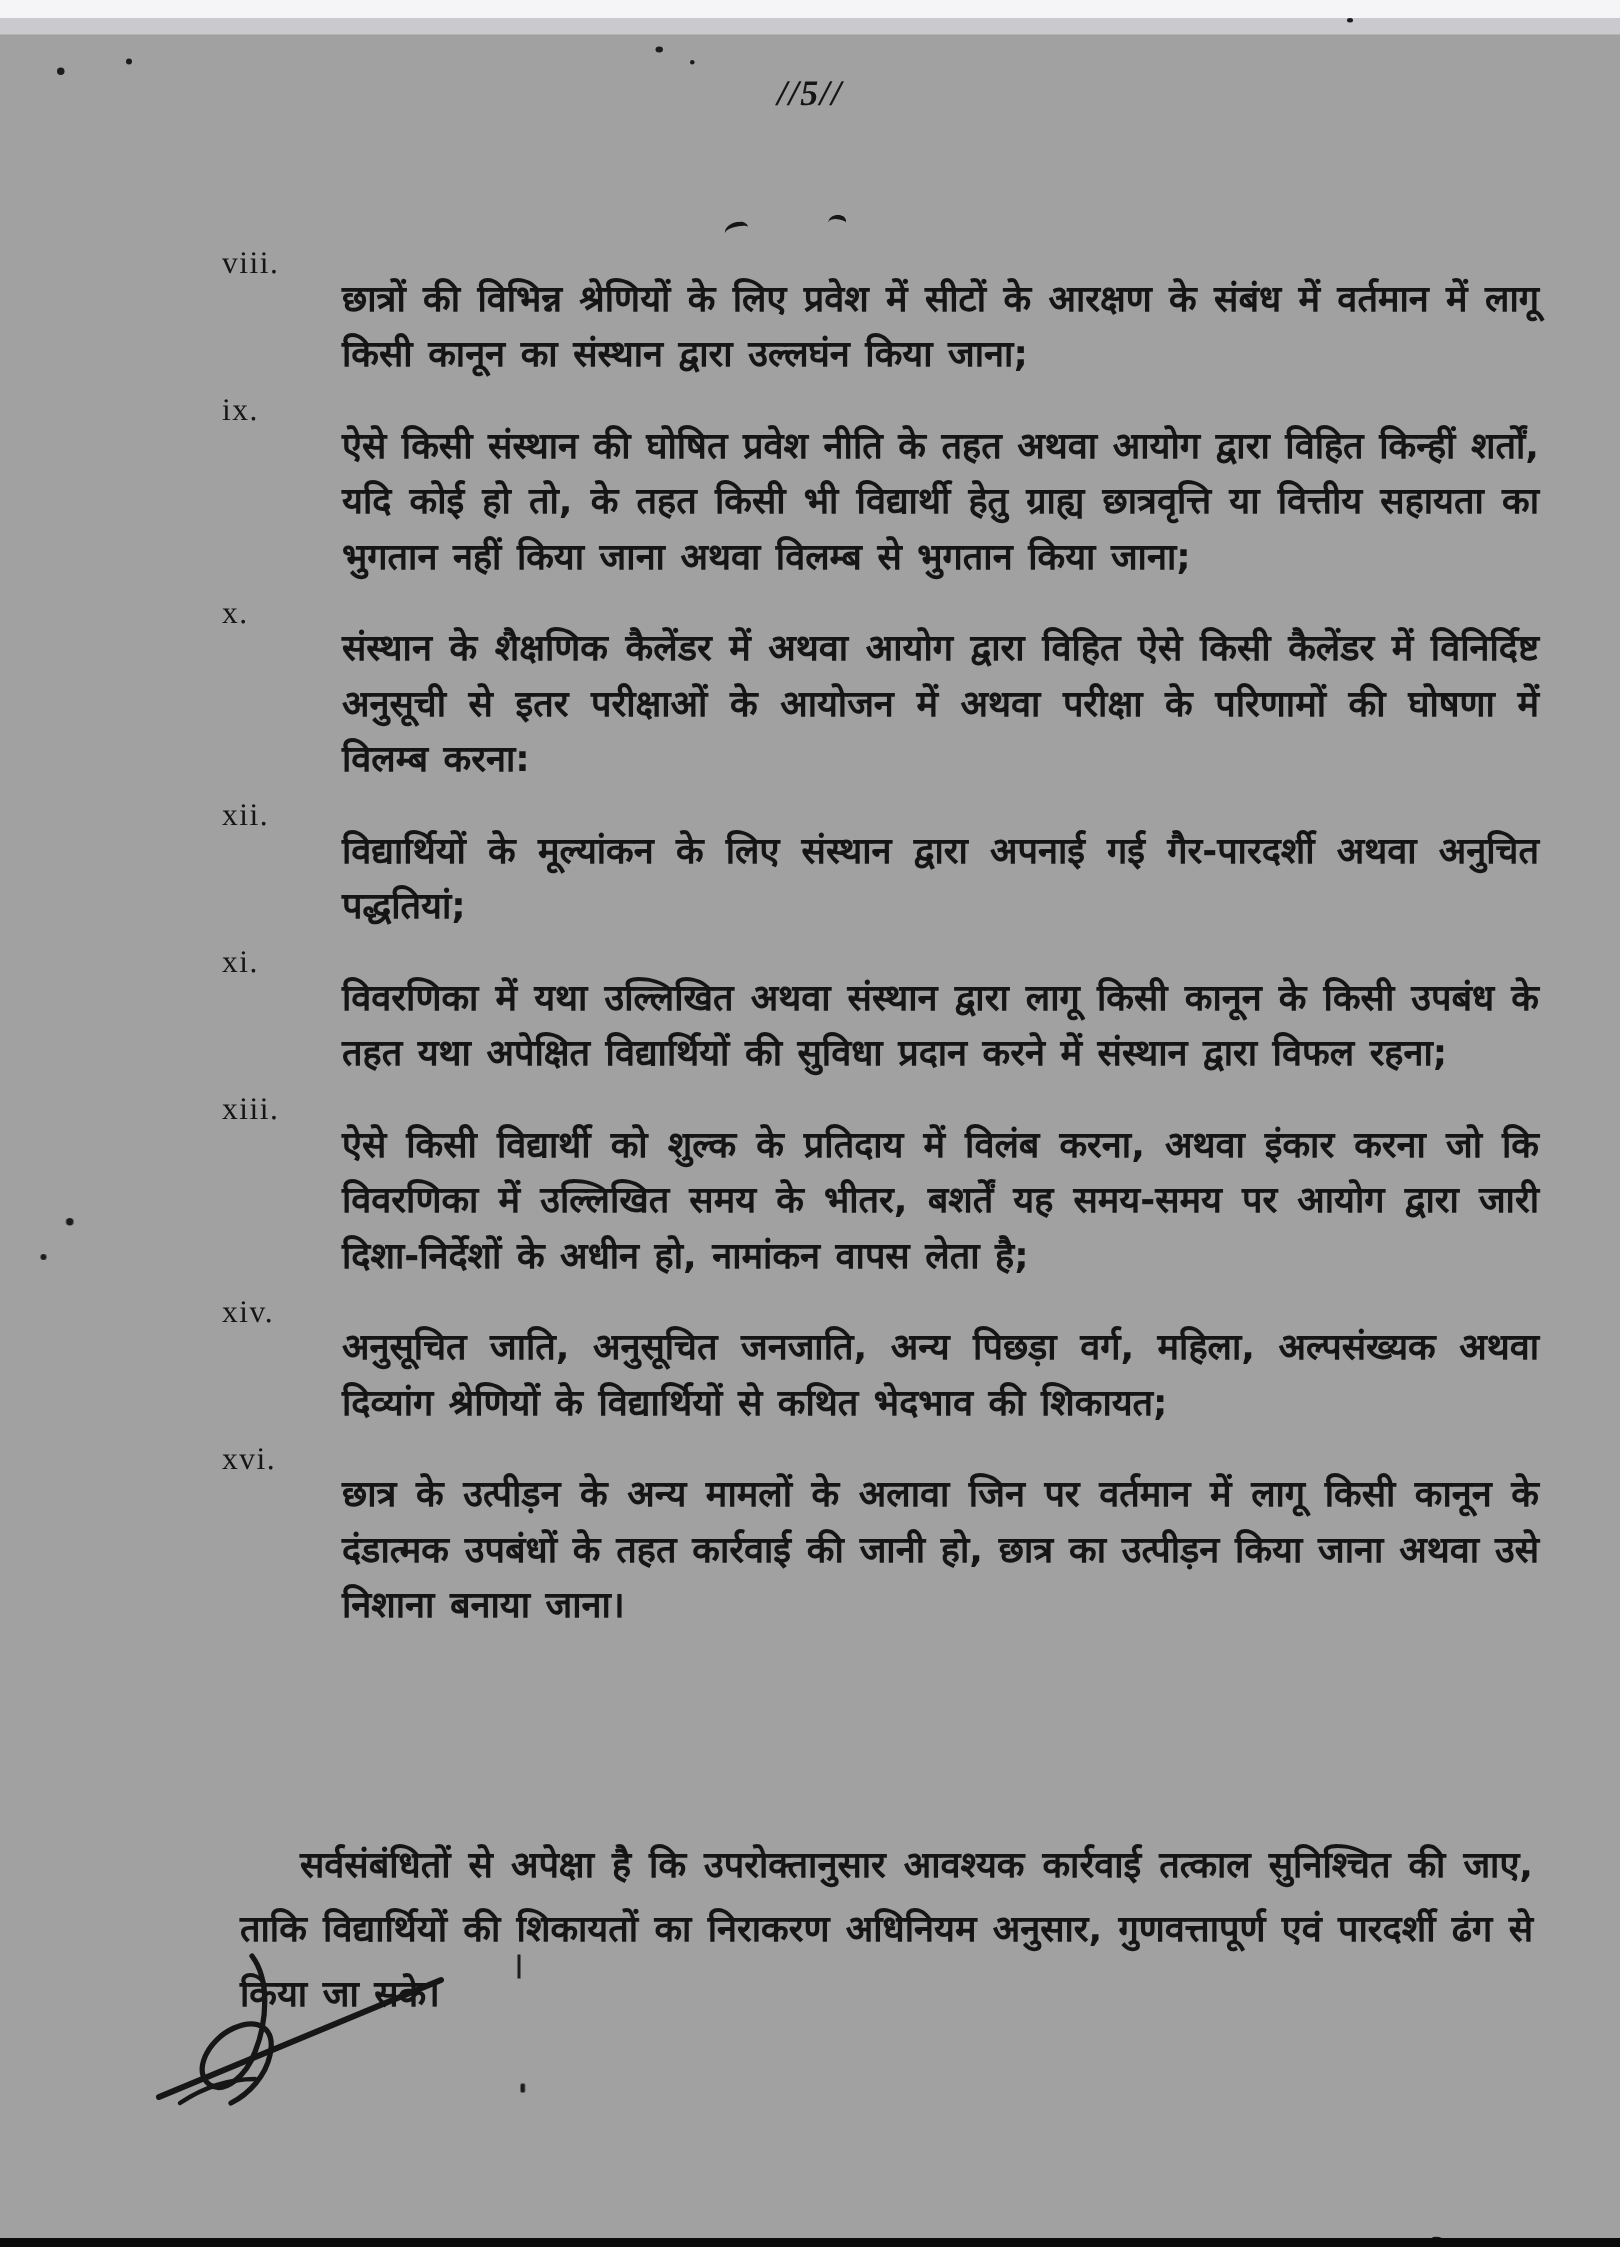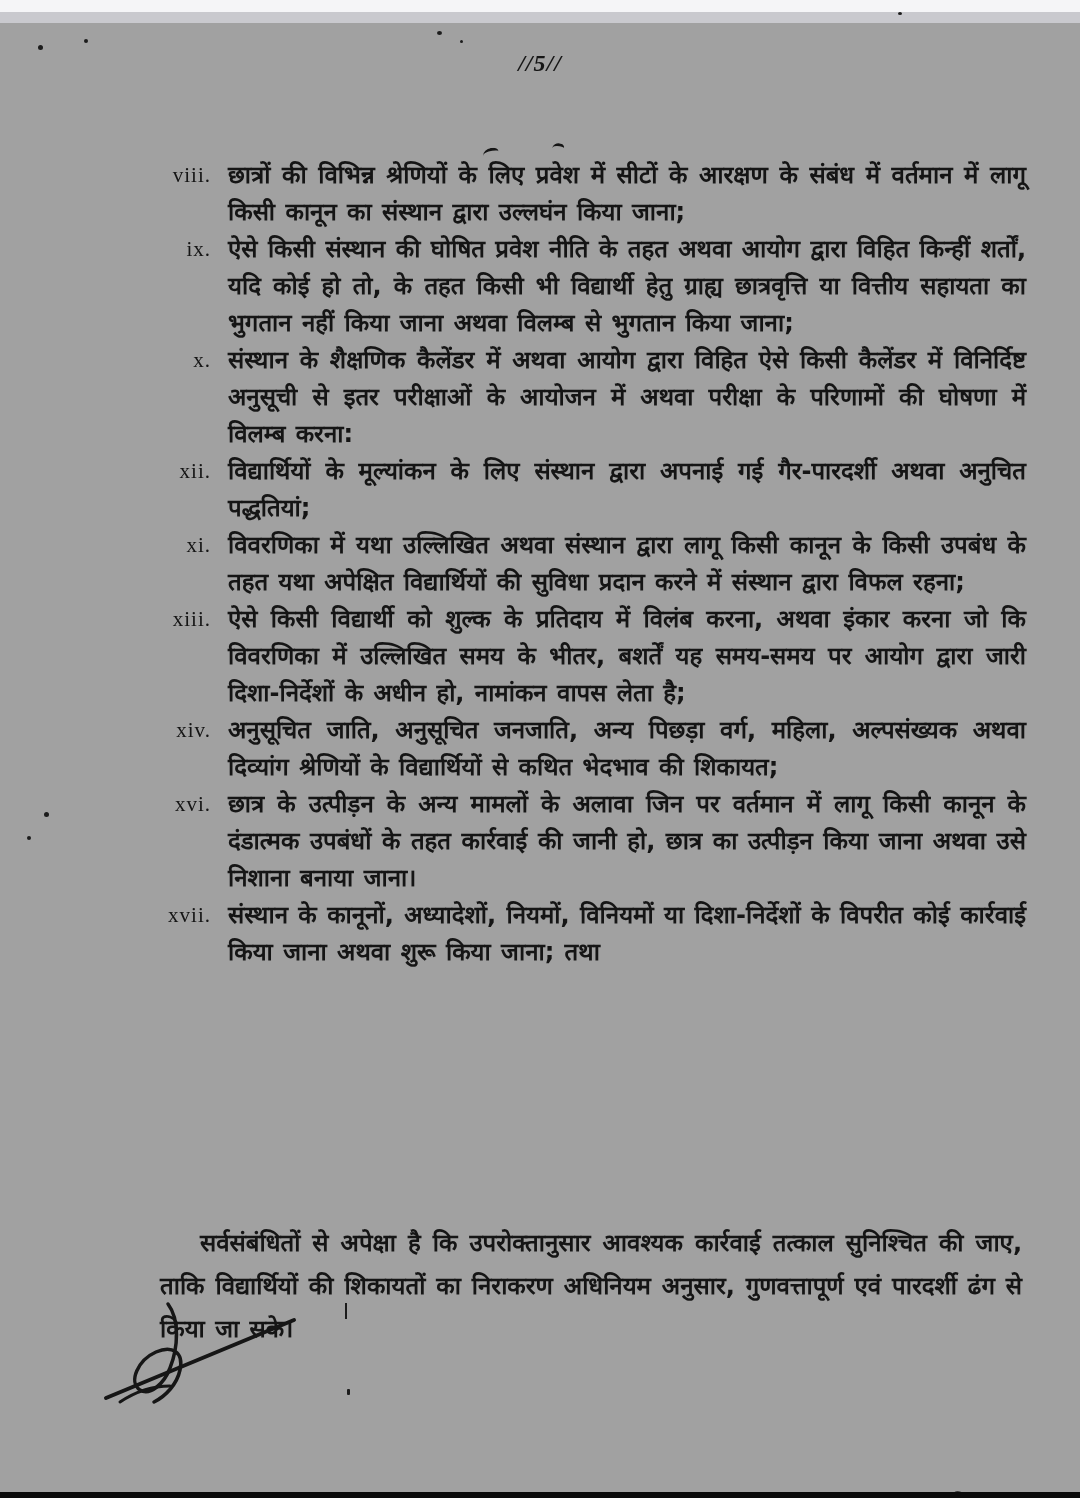--- a/index.html
+++ b/index.html
@@ -32,32 +32,33 @@
     font-style: italic; font-weight: bold;
     font-size: 24px; letter-spacing: 1px;
   }
 
   .grievance-list {
     position: absolute; top: 157px; left: 148px; width: 878px;
   }
   .list-row { display: flex; align-items: flex-start; }
   .roman-num {
     width: 80px; flex: 0 0 80px;
-    text-align: right; padding-right: 17px;
+    padding-right: 17px;
     box-sizing: border-box;
     font-family: "Liberation Serif", serif;
     font-size: 21px; line-height: 37px;
     letter-spacing: 1px;
   }
   .item-text {
     flex: 1;
     font-size: 24px; font-weight: bold;
     line-height: 37px;
     text-align: justify;
     word-spacing: 2px;
+    margin-top: 24px;
   }
 
   .closing-paragraph {
     position: absolute; top: 1222px; left: 160px; width: 862px;
     font-size: 24px; font-weight: bold;
     line-height: 43px;
     text-align: justify;
     text-indent: 40px;
     word-spacing: 2px;
   }
@@ -138,24 +139,20 @@
       <div class="item-text">ऐसे किसी विद्यार्थी को शुल्क के प्रतिदाय में विलंब करना, अथवा इंकार करना जो कि विवरणिका में उल्लिखित समय के भीतर, बशर्तें यह समय-समय पर आयोग द्वारा जारी दिशा-निर्देशों के अधीन हो, नामांकन वापस लेता है;</div>
     </div>
     <div class="list-row">
       <div class="roman-num">xiv.</div>
       <div class="item-text">अनुसूचित जाति, अनुसूचित जनजाति, अन्य पिछड़ा वर्ग, महिला, अल्पसंख्यक अथवा दिव्यांग श्रेणियों के विद्यार्थियों से कथित भेदभाव की शिकायत;</div>
     </div>
     <div class="list-row">
       <div class="roman-num">xvi.</div>
       <div class="item-text">छात्र के उत्पीड़न के अन्य मामलों के अलावा जिन पर वर्तमान में लागू किसी कानून के दंडात्मक उपबंधों के तहत कार्रवाई की जानी हो, छात्र का उत्पीड़न किया जाना अथवा उसे निशाना बनाया जाना।</div>
     </div>
-    <div class="list-row">
-      <div class="roman-num">xvii.</div>
-      <div class="item-text">संस्थान के कानूनों, अध्यादेशों, नियमों, विनियमों या दिशा-निर्देशों के विपरीत कोई कार्रवाई किया जाना अथवा शुरू किया जाना; तथा</div>
-    </div>
   </div>
 
   <div class="closing-paragraph">सर्वसंबंधितों से अपेक्षा है कि उपरोक्तानुसार आवश्यक कार्रवाई तत्काल सुनिश्चित की जाए, ताकि विद्यार्थियों की शिकायतों का निराकरण अधिनियम अनुसार, गुणवत्तापूर्ण एवं पारदर्शी ढंग से किया जा सके।</div>
 
   <svg class="signature" width="230" height="120" viewBox="0 0 230 120">
     <g fill="none" stroke="#161616" stroke-width="4" stroke-linecap="round">
       <path d="M8,108 L196,30"></path>
       <path d="M70,14 C82,30 80,58 72,78 C66,94 52,106 42,100 C30,92 40,70 58,62 C74,55 86,62 82,80 C79,94 68,106 56,112" stroke-width="3.5"></path>
       <path d="M22,112 C40,100 58,96 72,96" stroke-width="3"></path>
     </g>

